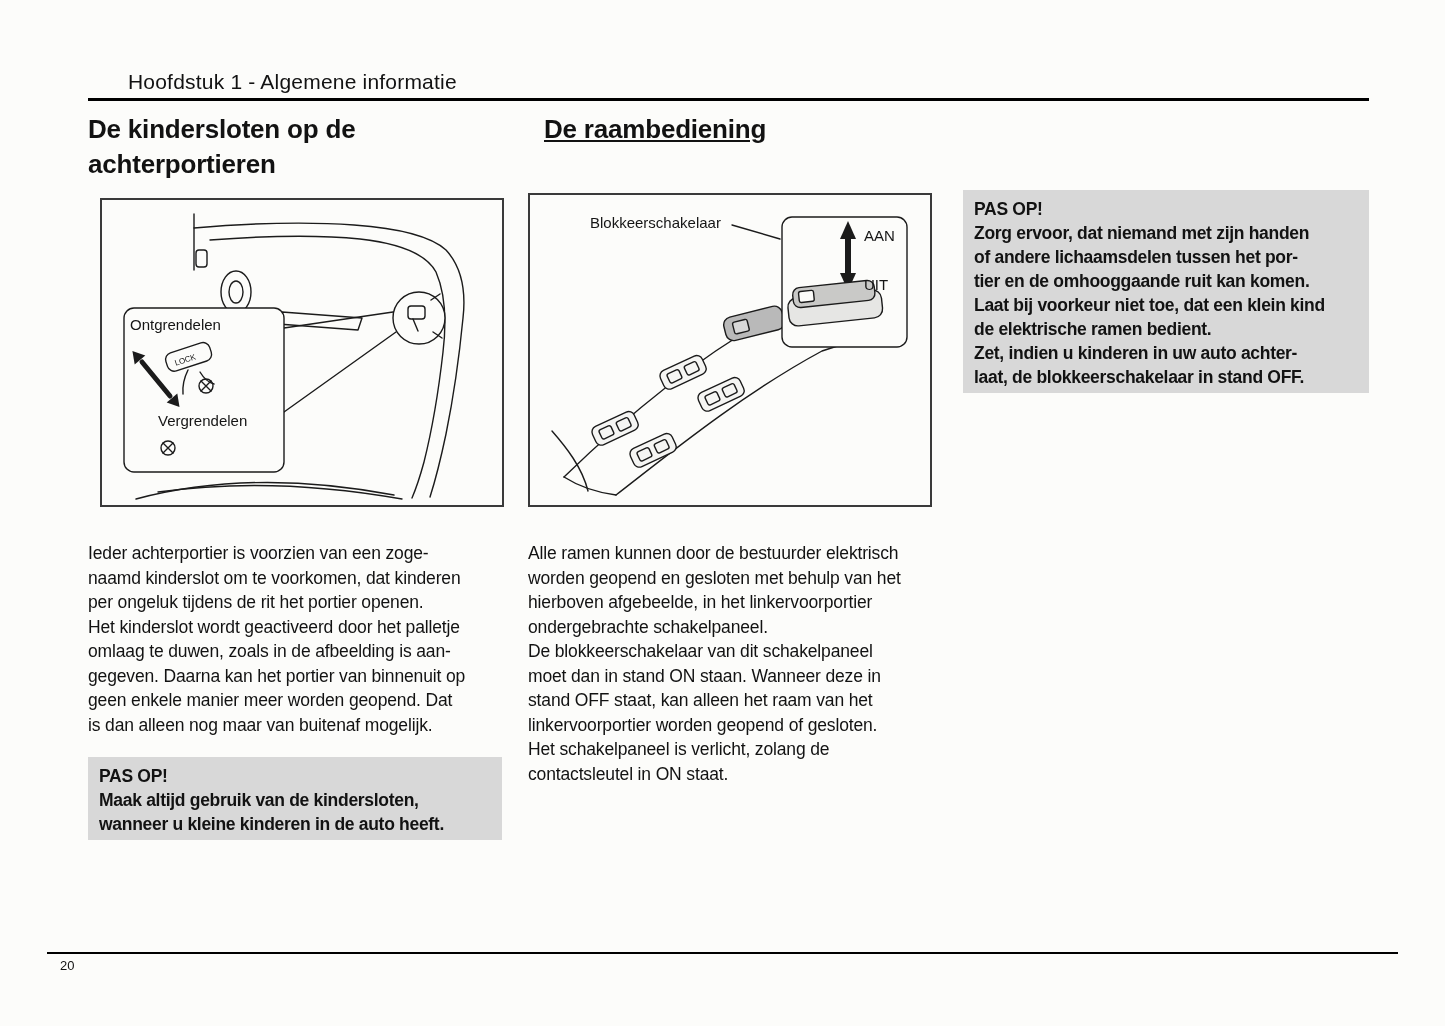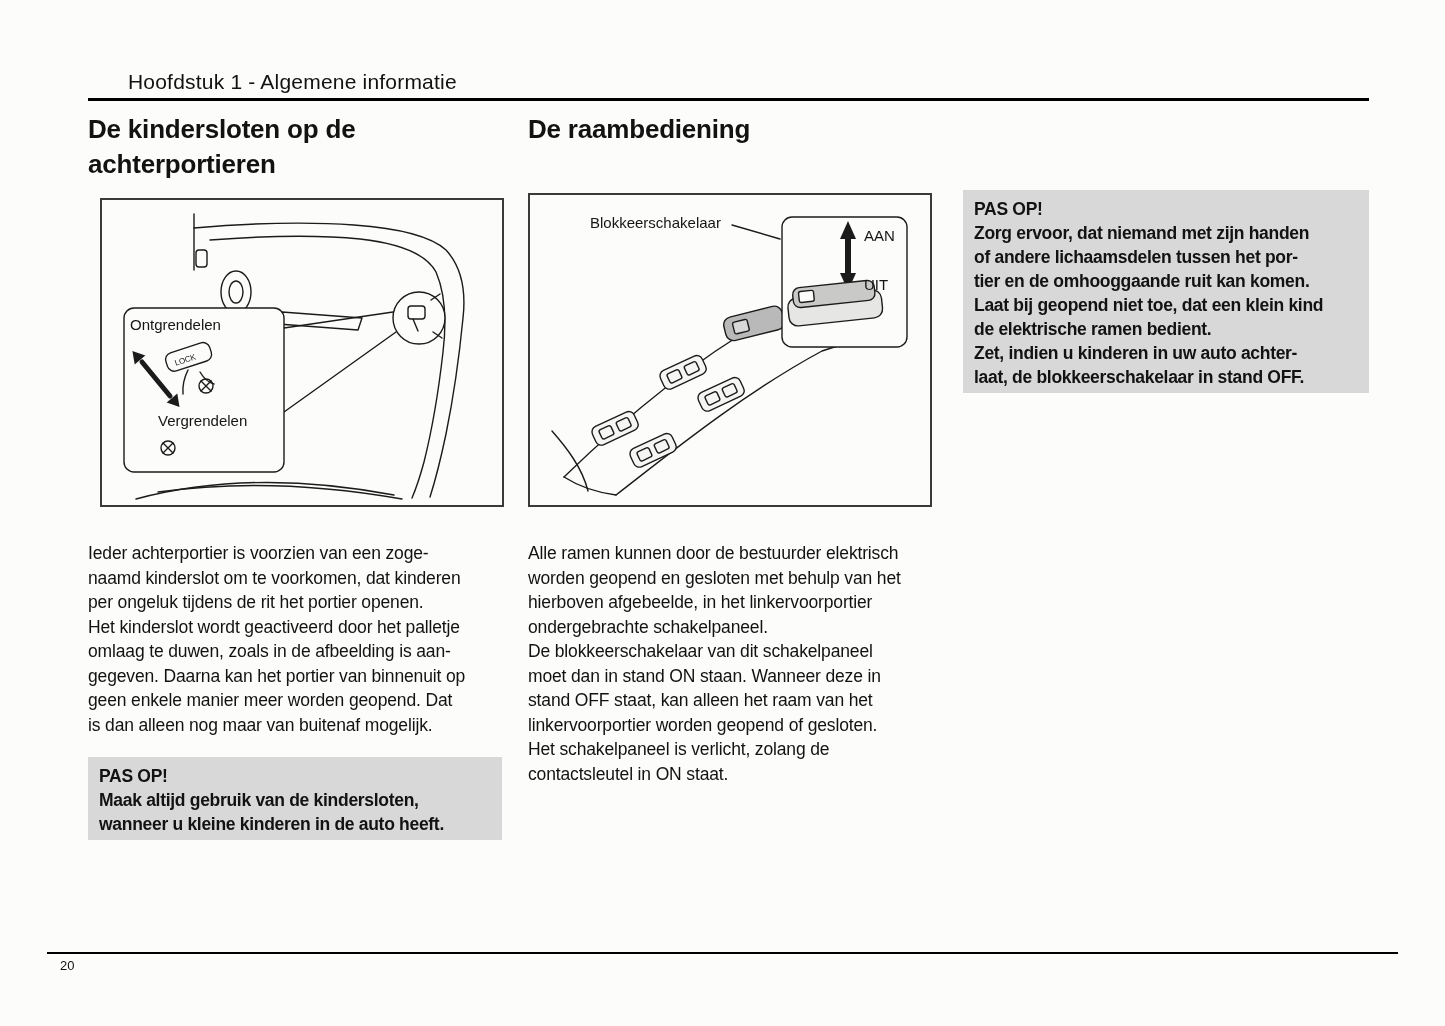--- a/index.html
+++ b/index.html
@@ -19,21 +19,21 @@
   .header-rule {
     position:absolute; left:88px; top:98px;
     width:1281px; height:3px; background:#000;
   }
   .section-title {
     position:absolute; margin:0;
     font-size:26px; font-weight:bold; line-height:35px;
     white-space:pre-line; letter-spacing:-0.2px;
   }
   .title-left { left:88px; top:112px; }
-  .title-mid  { left:528px; top:112px; }
+  .title-mid  { left:544px; top:112px;text-decoration:underline; }
   .figure-box {
     position:absolute; background:#fcfcfa;
     border:2px solid #3a3a3a;
   }
   .fig-left { left:88px; top:198px; width:400px; height:305px;margin-left:12px; }
   .fig-mid  { left:528px; top:193px; width:400px; height:310px; }
   .figure-box svg { display:block; width:100%; height:100%; }
   .fig-label { font-family:"Liberation Sans", sans-serif; font-size:15px; fill:#151515; }
   .fig-tiny  { font-family:"Liberation Sans", sans-serif; font-size:8px; fill:#151515; }
   .body-text {
@@ -178,21 +178,21 @@
       <text x="334" y="46" class="fig-label">AAN</text>
       <text x="334" y="95" class="fig-label">UIT</text>
     </svg>
   </div>
 
   <div class="warning-box warn-right">
     <div class="warning-title">PAS OP!</div>
     <div class="warning-text">Zorg ervoor, dat niemand met zijn handen
 of andere lichaamsdelen tussen het por-
 tier en de omhooggaande ruit kan komen.
-Laat bij geopend niet toe, dat een klein kind
+Laat bij voorkeur niet toe, dat een klein kind
 de elektrische ramen bedient.
 Zet, indien u kinderen in uw auto achter-
 laat, de blokkeerschakelaar in stand OFF.</div>
   </div>
 
   <div class="body-text body-left">Ieder achterportier is voorzien van een zoge-
 naamd kinderslot om te voorkomen, dat kinderen
 per ongeluk tijdens de rit het portier openen.
 Het kinderslot wordt geactiveerd door het palletje
 omlaag te duwen, zoals in de afbeelding is aan-

